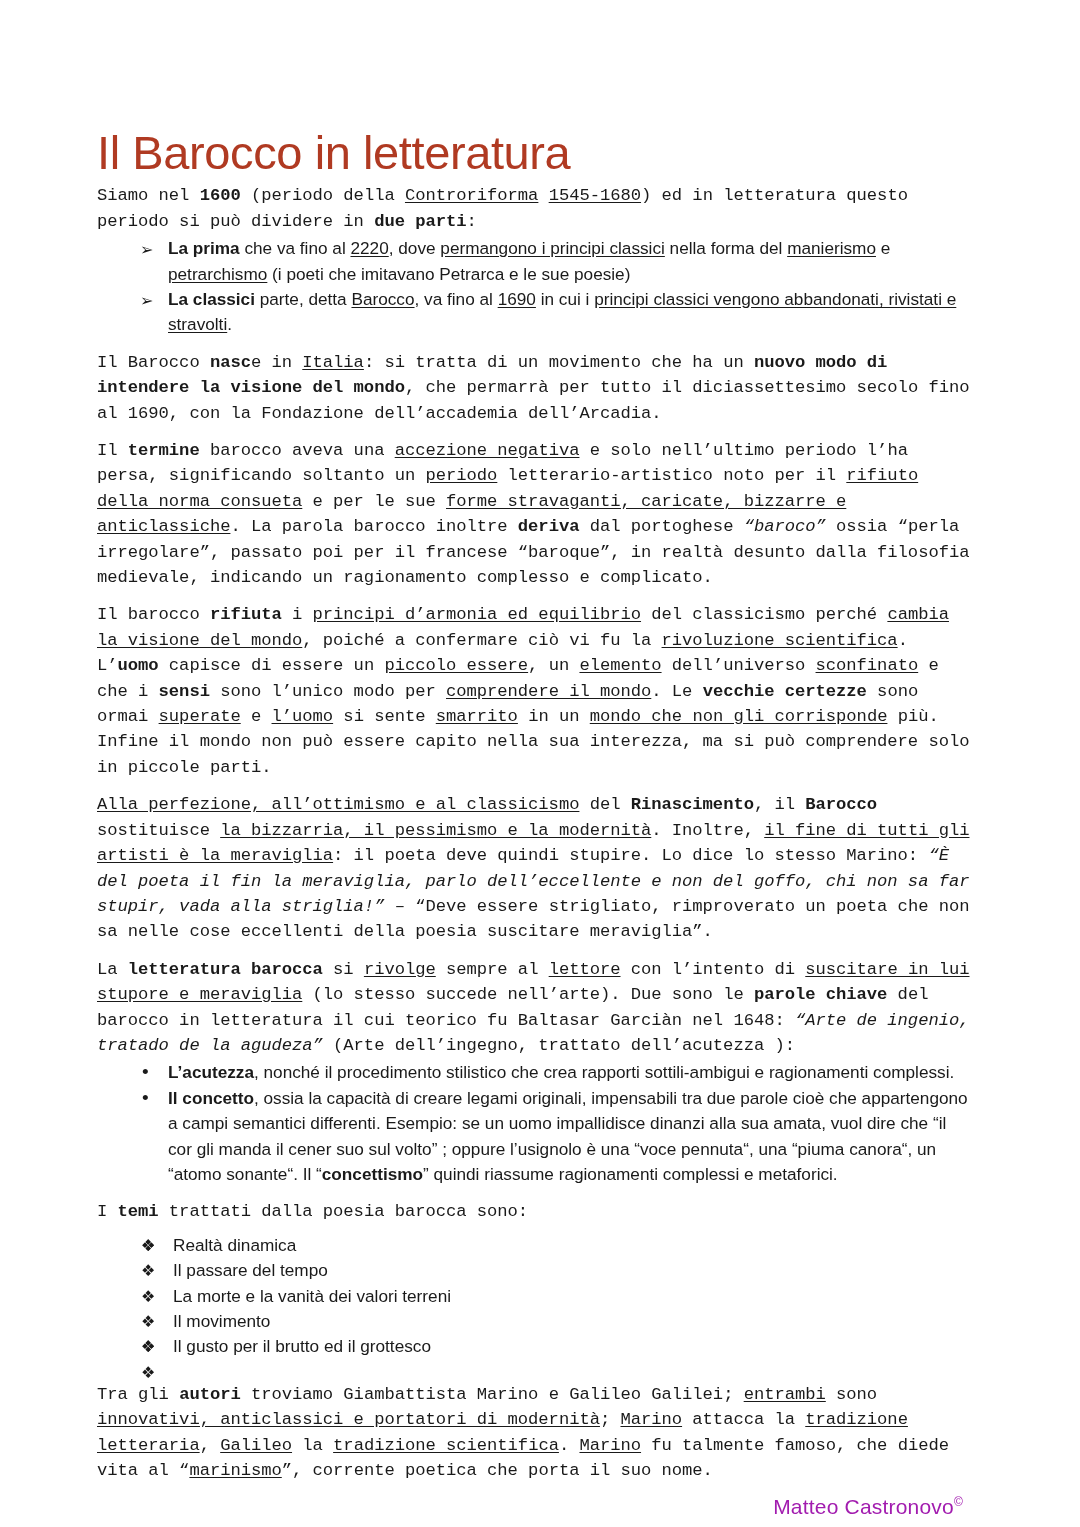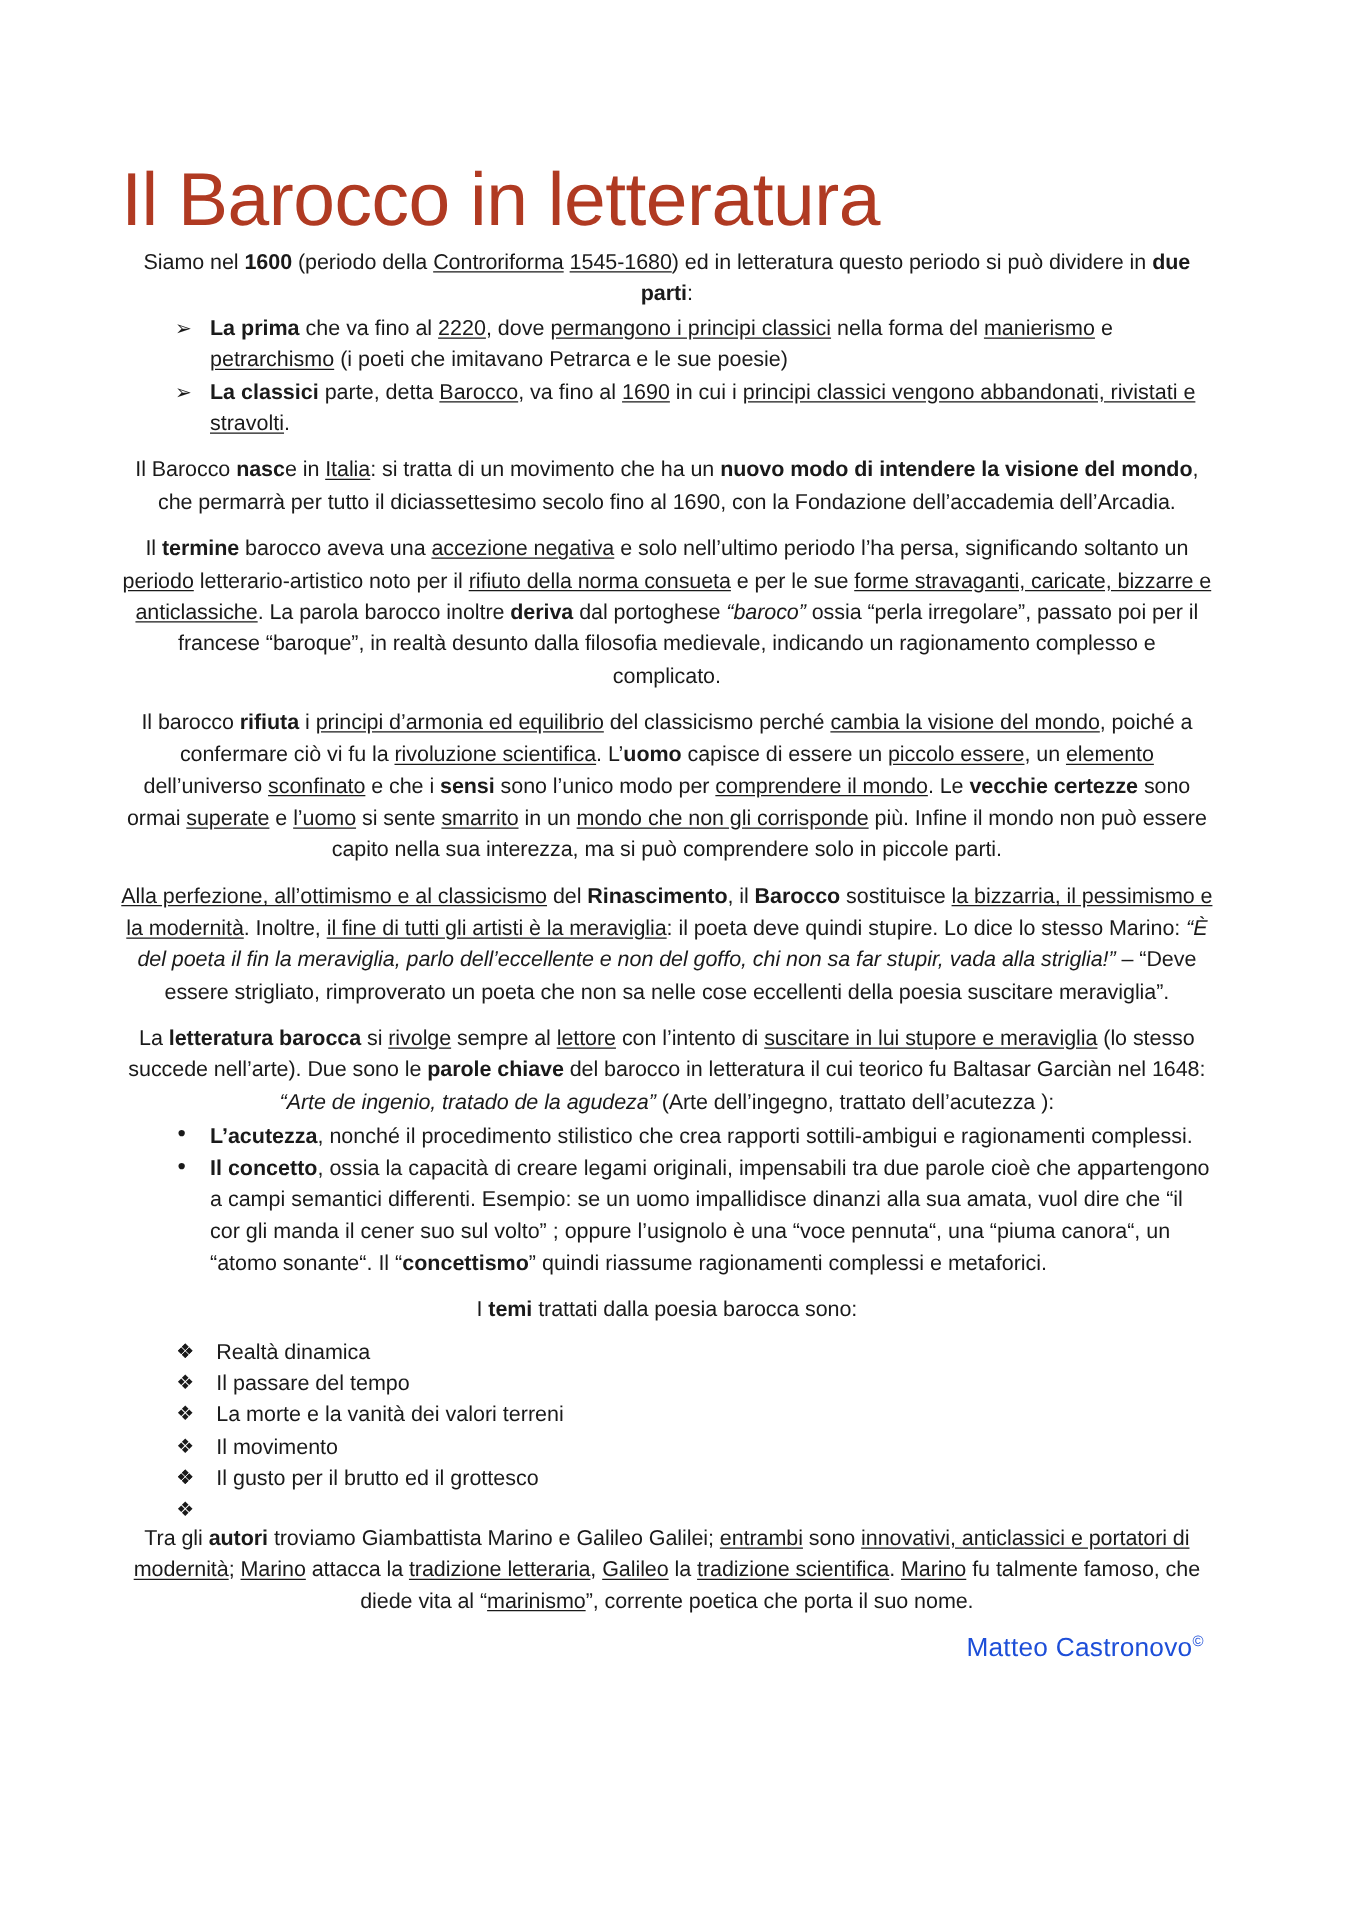--- a/index.html
+++ b/index.html
@@ -16,33 +16,34 @@
   }
   .page {
     position: relative;
     width: 1080px;
     height: 1527px;
     background: #ffffff;
     box-sizing: border-box;
     padding: 128px 110px 0 97px;
   }
   .doc-title {
-    font-size: 60px;
+    font-size: 47px;
     font-weight: 400;
     line-height: 1.05;
     margin: 0 0 6px 0;
     letter-spacing: -0.4px;
     color: #B03A22;
   }
   p.para {
     font-size: 17.2px;
     line-height: 25.4px;
     margin: 0 0 12px 0;
-    text-align: center;
+    text-align: left;
     letter-spacing: -0.05px;
+    font-family: Liberation Mono, monospace;
   }
   p.para.tight { margin-bottom: 2px; }
   .u { text-decoration: underline; text-underline-offset: 2px; }
   .b { font-weight: bold; }
   .i { font-style: italic; margin-top: 24px; }
   ul.arrow-list, ul.dot-list, ul.diamond-list {
     list-style: none;
     margin: 0 0 12px 0;
     padding: 0;
   }
@@ -65,21 +66,21 @@
   ul.arrow-list li .bullet { font-size: 16px; left: 43px; top: 1px; }
   ul.dot-list li .bullet { font-size: 19px; left: 45px; top: -1px; }
   ul.diamond-list { margin-top: 8px; }
   ul.diamond-list li { padding-left: 76px; }
   ul.diamond-list li .bullet { left: 44px; font-size: 16px; top: 0px; }
   .signature {
     text-align: right;
     padding-right: 7px;
     font-size: 21px;
     letter-spacing: 0.2px;
-    color: #1d4ed8;
+    color: #a21caf;
   }
   .signature sup { font-size: 12px; vertical-align: super; }
   .spacer-sm { height: 10px; }
 </style>
 </head>
 <body>
 
 <div class="page">
 
   <h1 class="doc-title">Il Barocco in letteratura</h1>

